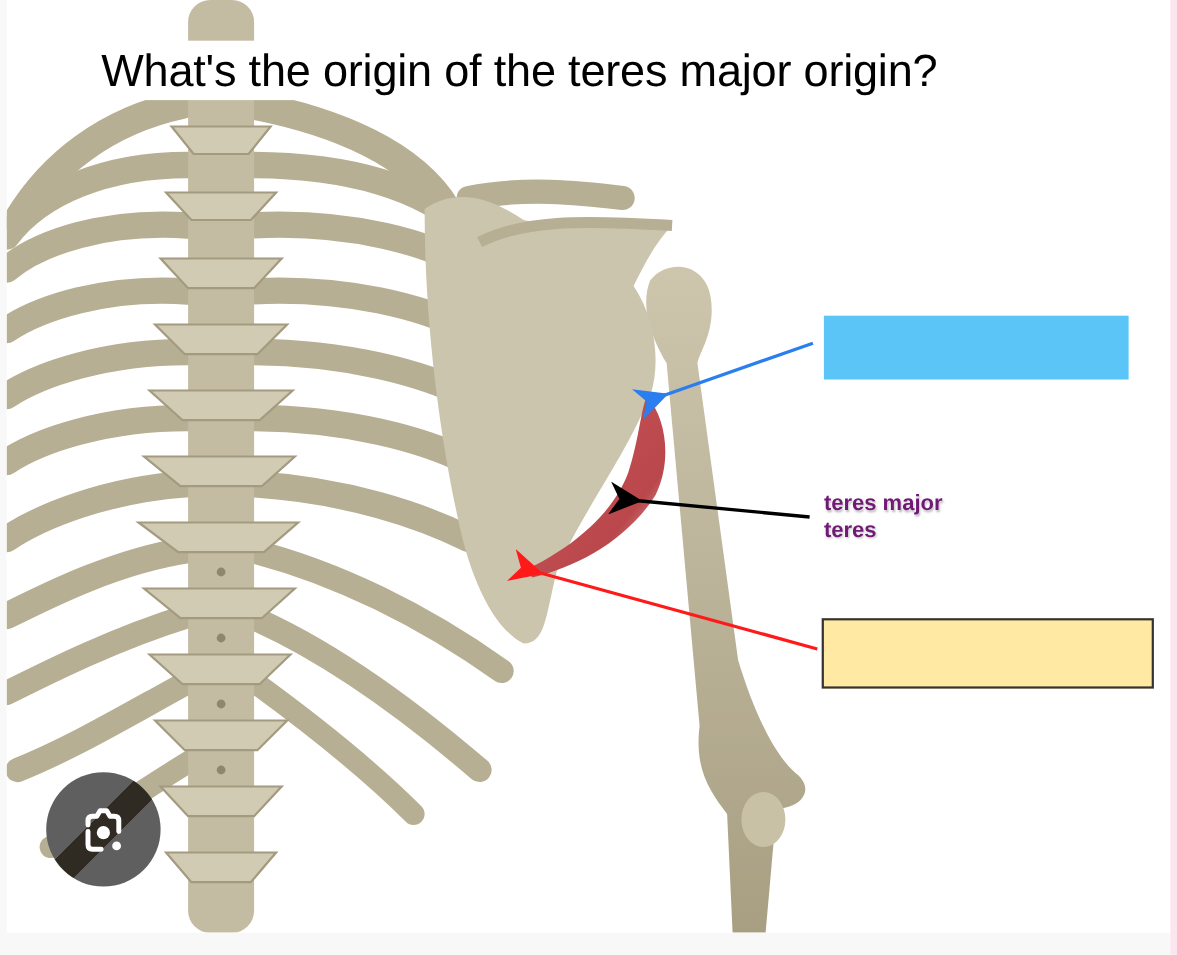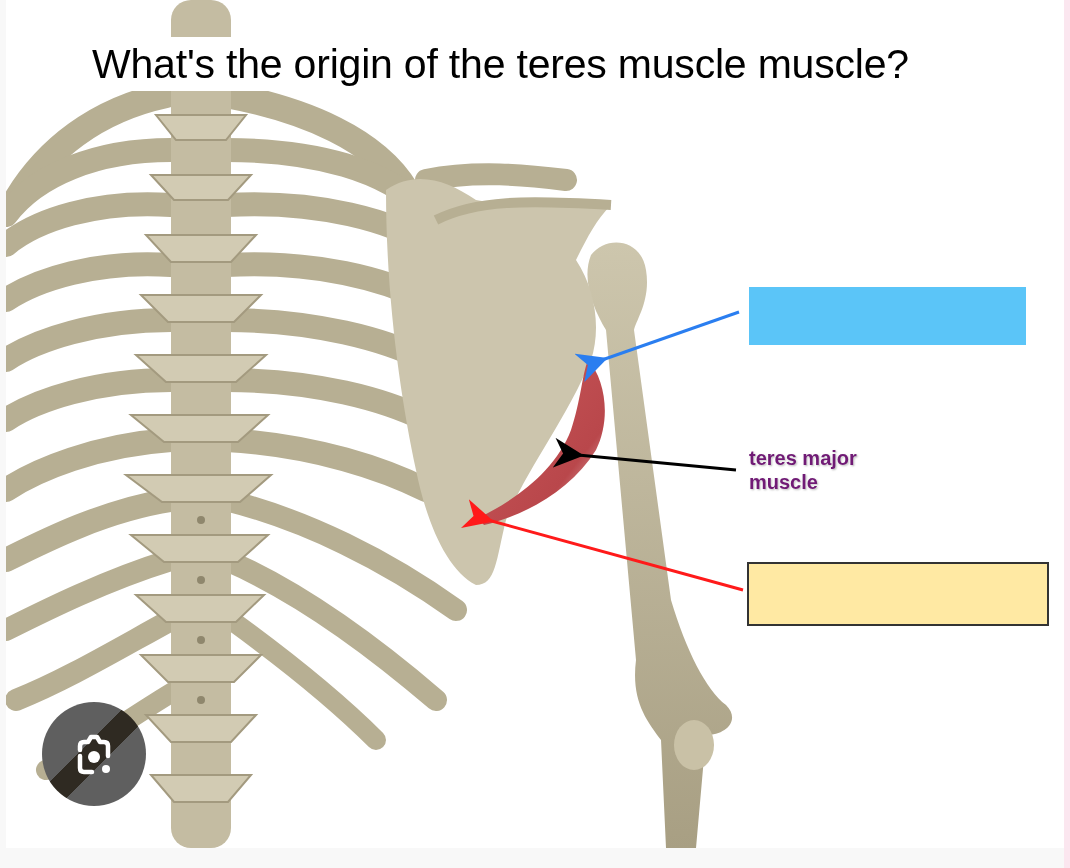--- a/index.html
+++ b/index.html
@@ -132,27 +132,27 @@
       <path d="M430,220 C470,200 520,200 605,205" stroke="#b7af93" stroke-width="10" fill="none"></path>
     </g>
 
     <path d="M582,360 C600,380 605,420 590,450 C565,490 520,515 478,525 L472,518 C510,500 550,470 565,430 C575,400 576,375 582,360 Z" fill="url(#muscleG)"></path>
 
     <line x1="733" y1="312" x2="596" y2="360" stroke="#2a7ef0" stroke-width="3" marker-end="url(#ahBlue)"></line>
     <line x1="730" y1="470" x2="572" y2="455" stroke="#000" stroke-width="3" marker-end="url(#ahBlack)"></line>
     <line x1="737" y1="590" x2="482" y2="520" stroke="#ff1a1a" stroke-width="3" marker-end="url(#ahRed)"></line>
   </svg>
 
-  <div class="question">What's the origin of the teres muscle muscle?</div>
+  <div class="question">What's the origin of the teres major origin?</div>
 
   <div class="blank-blue"></div>
 
   <div class="label">
     <div>teres major</div>
-    <div>muscle</div>
+    <div>teres</div>
   </div>
 
   <div class="blank-yellow"></div>
 
   <div class="lens-btn">
     <svg width="52" height="52" viewBox="0 0 52 52">
       <path d="M12,28 L12,40 Q12,44 16,44 L24,44" stroke="#fff" stroke-width="4.5" fill="none" stroke-linecap="round"></path>
       <path d="M12,22 L12,18 Q12,14 16,14 L20,14 L23,9 L29,9 L32,14 L36,14 Q40,14 40,18 L40,28" stroke="#fff" stroke-width="4.5" fill="none" stroke-linecap="round" stroke-linejoin="round"></path>
       <circle cx="26" cy="29" r="6" fill="#fff"></circle>
       <circle cx="38" cy="41" r="4" fill="#fff"></circle>

